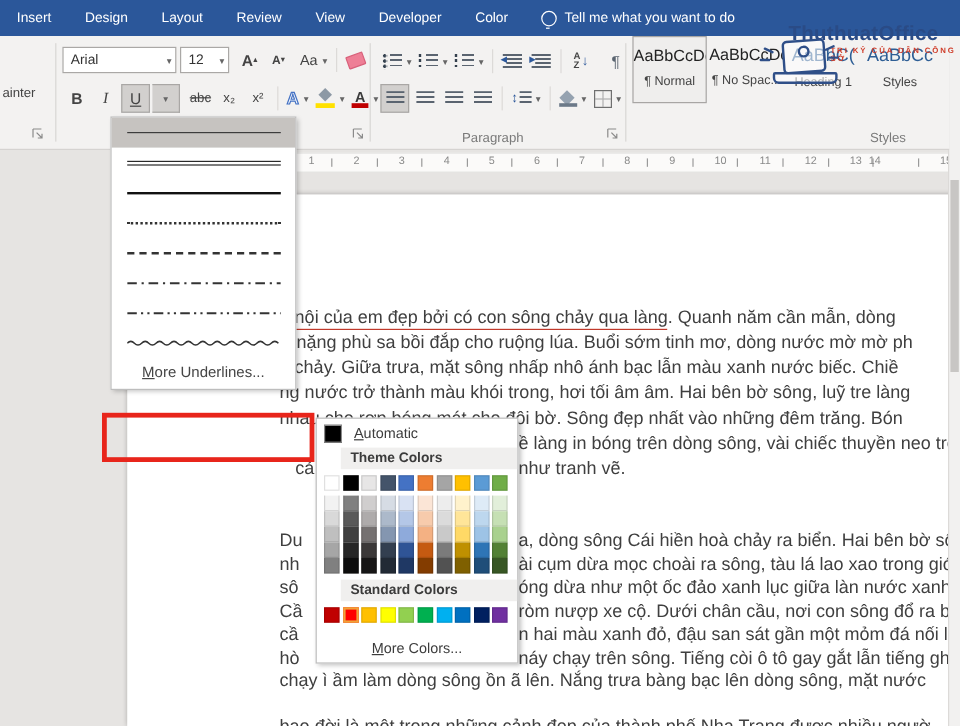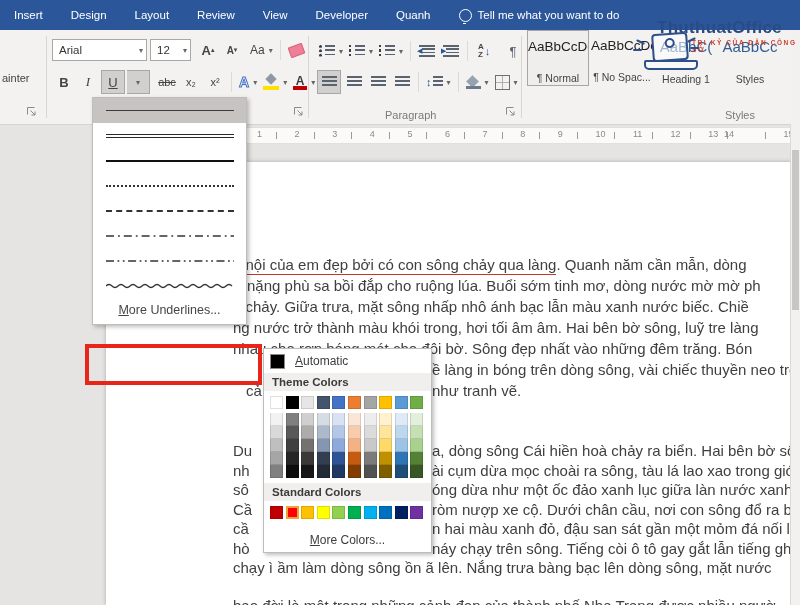--- a/index.html
+++ b/index.html
@@ -62,21 +62,21 @@
   .bucket::before{content:"";position:absolute;left:2px;top:1px;width:9px;height:9px;background:#95a2b0;transform:rotate(45deg);}
   .bucket::after{content:"";position:absolute;left:0;bottom:0;width:15px;height:3px;background:#6b7988;}
   .ic-borders{width:13px;height:13px;border:1px solid #6f6f6f;
      background:linear-gradient(#b0b0b0,#b0b0b0) center/100% 1px no-repeat,
                 linear-gradient(#b0b0b0,#b0b0b0) center/1px 100% no-repeat;}
   
   .stylecard{width:62px;height:56px;margin-right:2px;padding-top:8px;text-align:center;box-sizing:border-box;}
   .stylecard.current{border:1px solid #a8a6a4;background:#efeeed;}
   .stylecard .prev{font-size:13.5px;color:#222;white-space:nowrap;overflow:hidden;}
   .stylecard .prev.head{color:#2e5e95;font-size:15px;}
-  .stylecard .slabel{font-size:10.5px;color:#444;margin-top:18px;white-space:nowrap;overflow:hidden;}
+  .stylecard .slabel{font-size:10.5px;color:#444;margin-top:8px;white-space:nowrap;overflow:hidden;}
   
   .ruler{position:absolute;top:127px;left:246px;width:545px;height:15px;background:#fbfaf9;
          border:1px solid #e2e0de;z-index:5;}
   .rnum{position:absolute;top:1px;font-size:9px;color:#8a8a8a;}
   .rtick{position:absolute;top:4px;width:1px;height:7px;background:#9a9a9a;}
   
   .page{position:absolute;left:106px;top:162px;width:694px;height:443px;background:#fff;
         box-shadow:0 0 4px rgba(0,0,0,.25);z-index:1;}
   .drow{position:absolute;left:127px;white-space:nowrap;font-size:15px;color:#3f3f3f;line-height:20px;}
   .drow .restB{position:absolute;left:199px;top:0;}
@@ -101,21 +101,21 @@
   .ucicon::after{content:"";position:absolute;left:0;bottom:0;width:17px;height:3.5px;background:#1a1a1a;}
   .ucarrow{margin-left:auto;font-size:8px;color:#444;}
   .ulett{text-decoration:underline;}
   
   .redbox{position:absolute;left:85px;top:344px;width:169px;height:33px;border:4px solid #e8251b;z-index:60;}
   
   .cmenu{position:absolute;left:263px;top:348px;width:167px;background:#fff;border:1px solid #bdbdbd;
          box-shadow:2px 2px 4px rgba(0,0,0,.25);z-index:55;font-size:12px;color:#3c3c3c;}
   .autorow{height:24px;display:flex;align-items:center;padding-left:6px;}
   .autosw{width:13px;height:13px;background:#000;border:1px solid #8a8a8a;margin-right:10px;}
-  .chead{background:#f0efee;font-weight:bold;font-size:11.5px;color:#3b3b3b;padding:3px 0 3px 8px;}
+  .chead{background:#f0efee;font-weight:bold;font-size:11.5px;color:#3b3b3b;padding:3px 0 3px 8px;margin-left:20px;}
   .cgrid{padding:5px 0 5px 6px;}
   .swrow{display:flex;height:13px;}
   .swrow.main{margin-bottom:4px;}
   .sw{width:13px;height:13px;margin-right:2.6px;box-sizing:border-box;border:1px solid rgba(0,0,0,.12);}
   .swrow:not(.main) .sw{border-top:none;}
   .sw.sel{border:2px solid #f0a33a;}
   .cmore{height:24px;display:flex;align-items:center;justify-content:center;}
   
   .logo{position:absolute;left:640px;top:18px;width:170px;z-index:70;pointer-events:none;}
   .logo .lt{font-size:17px;font-weight:bold;color:#2a4b86;margin-left:17px;letter-spacing:.3px;}
@@ -134,21 +134,21 @@
 </head>
 <body>
 
 <div class="titlebar">
   <span class="tab">Insert</span>
   <span class="tab">Design</span>
   <span class="tab">Layout</span>
   <span class="tab">Review</span>
   <span class="tab">View</span>
   <span class="tab">Developer</span>
-  <span class="tab">Quanh</span>
+  <span class="tab">Color</span>
   <span class="bulb"></span>
   <span class="tellme">Tell me what you want to do</span>
 </div>
 
 <div class="ribbon">
 
   <div class="clip">
     <span class="painter">ainter</span>
     <span class="launcher" style="left:26px;top:76px;">
       <svg width="11" height="11">

